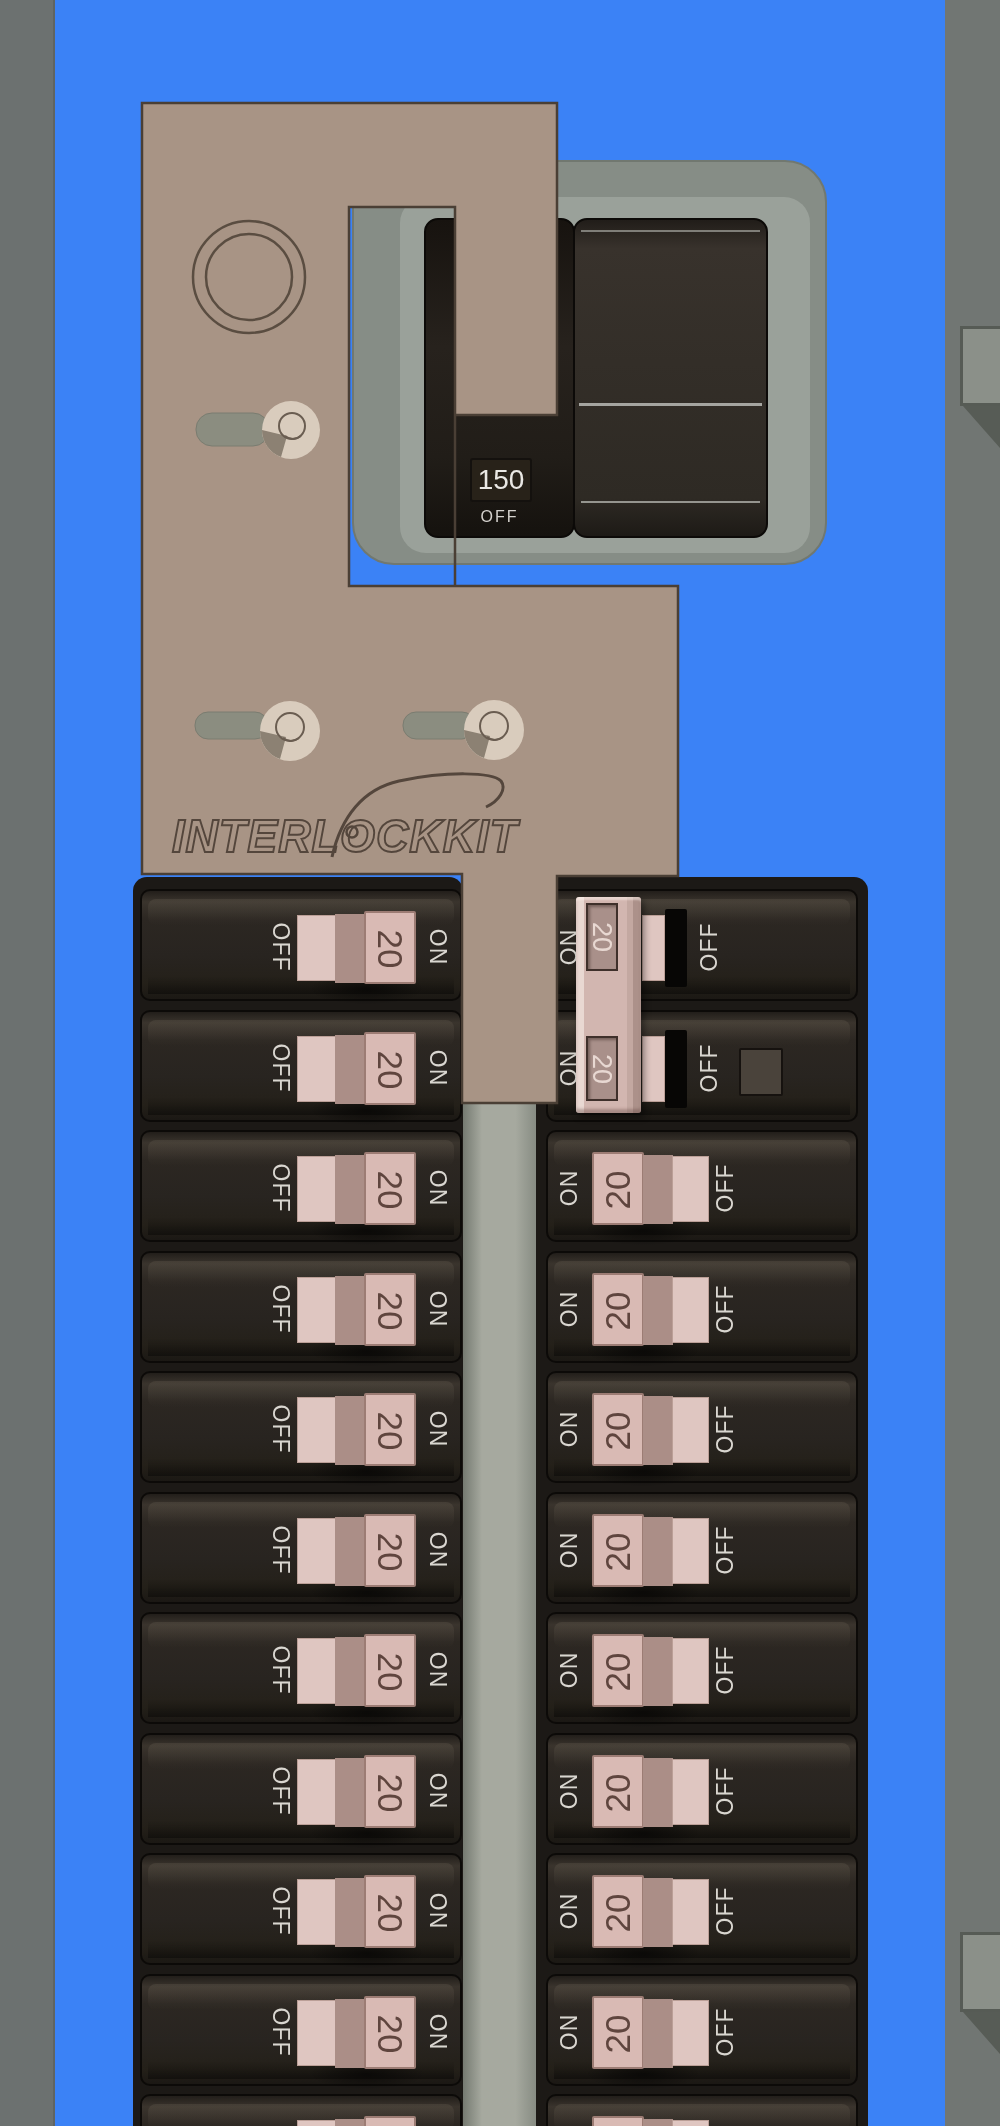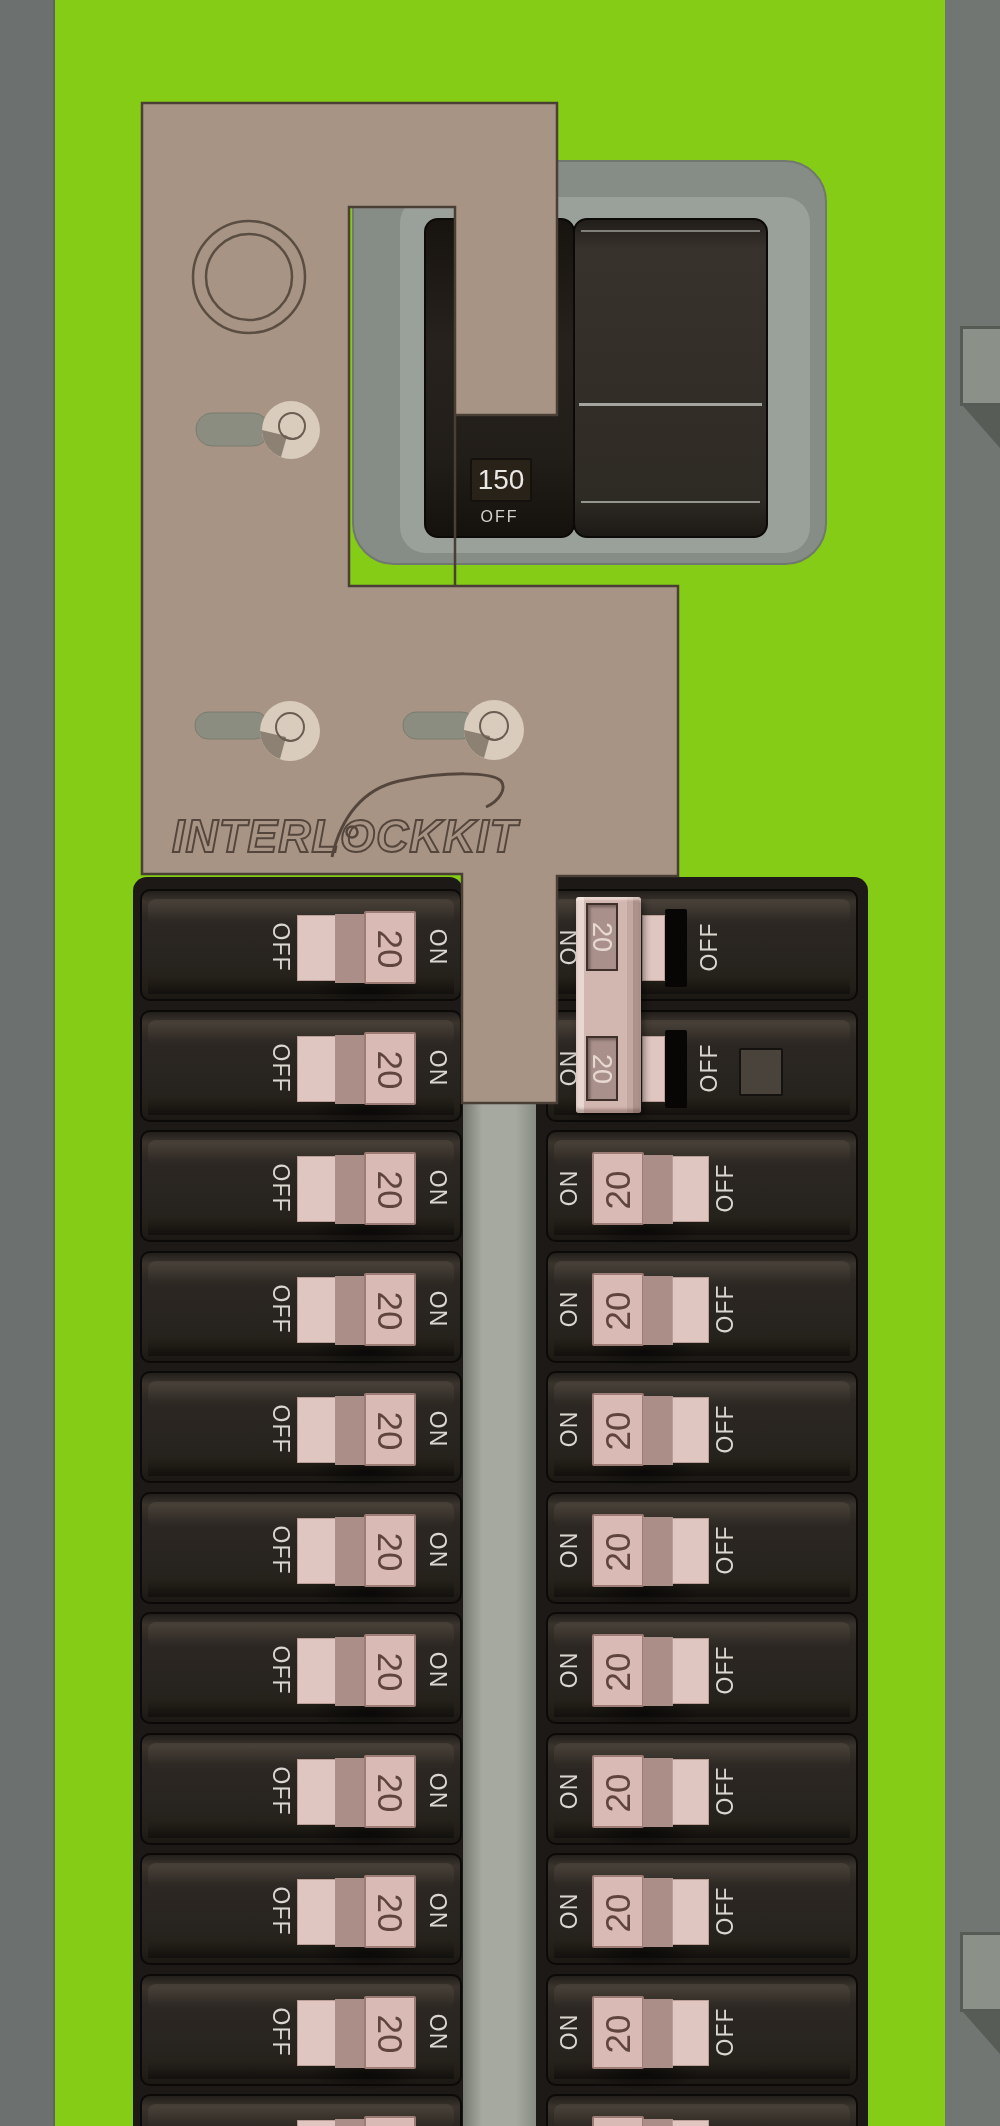--- a/index.html
+++ b/index.html
@@ -1,17 +1,17 @@
 <!DOCTYPE html>
 <html><head>
 <meta charset="utf-8">
 <style>
   html,body{margin:0;padding:0;background:#98998f;}
   #stage{position:relative;width:1000px;height:2126px;overflow:hidden;
-         background:#84cc16;font-family:"Liberation Sans",sans-serif;}
+         background:#3b82f6;font-family:"Liberation Sans",sans-serif;}
   .abs{position:absolute;}
 
   
   .rail-left{left:0;top:0;width:53px;height:2126px;background:#6c7170;border-right:2px solid #5f6462;}
   .rail-right{left:945px;top:0;width:55px;height:2126px;background:#717673;}
   .clip-square{left:960px;width:46px;height:80px;background:#8b9089;border:3px solid #565b55;box-sizing:border-box;}
   .clip-shadow{left:963px;width:37px;height:42px;background:#575c56;clip-path:polygon(0 0,100% 0,100% 100%);}
 
   
   .bezel{left:352px;top:160px;width:475px;height:405px;background:#868d86;

